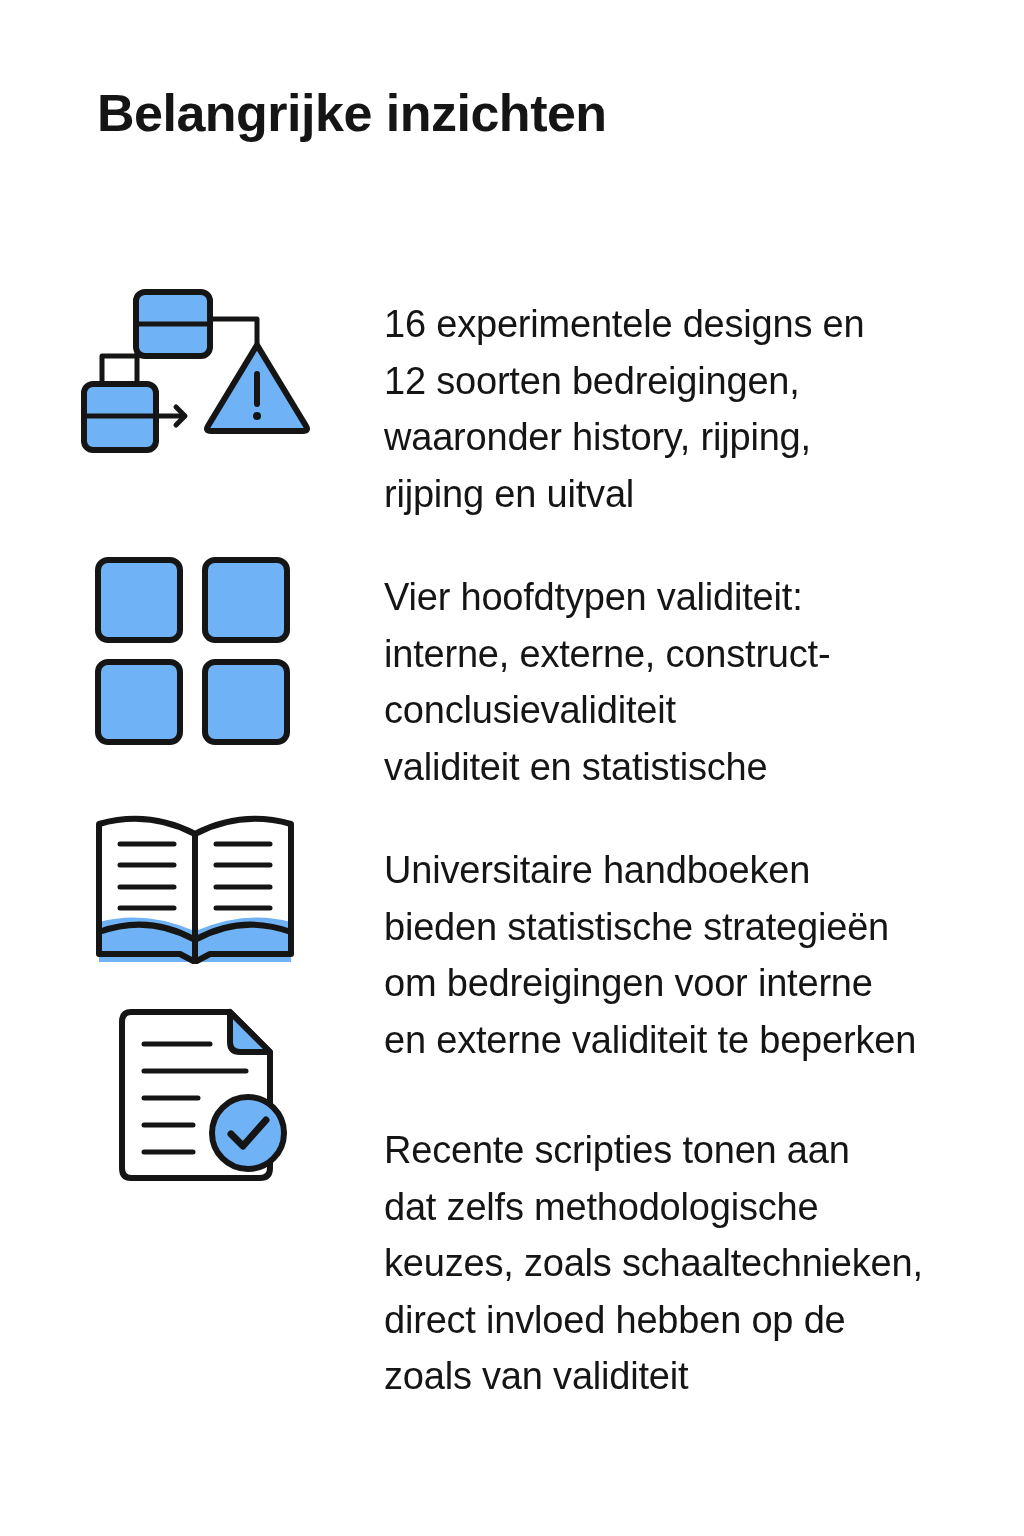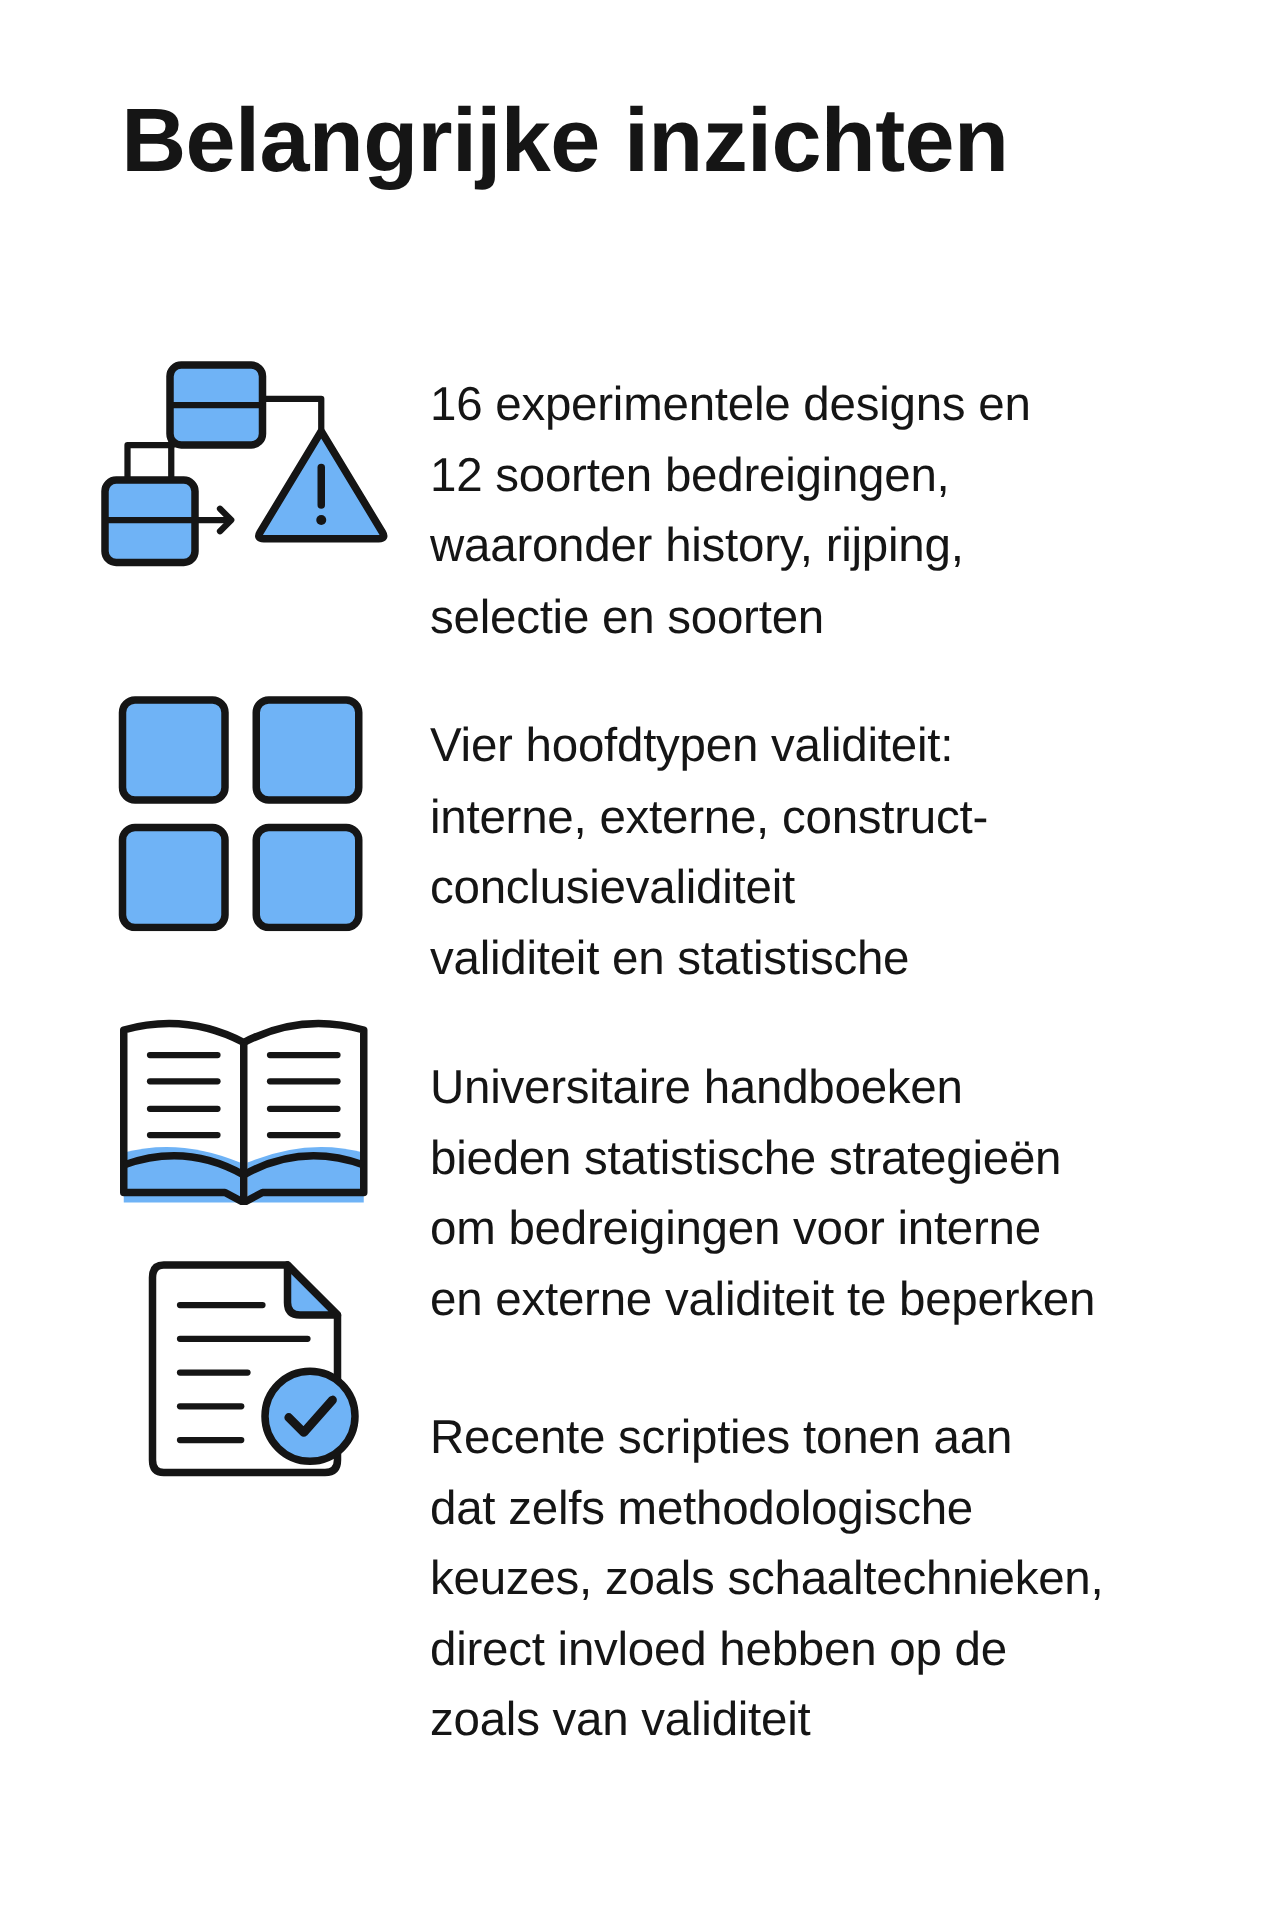--- a/index.html
+++ b/index.html
@@ -3,30 +3,30 @@
 <meta charset="utf-8">
 <style>
   html, body { margin: 0; padding: 0; }
   body {
     width: 1024px; height: 1536px; background: #ffffff; position: relative;
     font-family: "Liberation Sans", "DejaVu Sans", sans-serif; color: #151515;
     overflow: hidden;
   }
   .title {
     position: absolute; left: 97px; top: 72px; margin: 0;
-    font-size: 72px; font-weight: bold; line-height: 83px; letter-spacing: -0.5px;
+    font-size: 52px; font-weight: bold; line-height: 83px; letter-spacing: -0.5px;
     color: #151515;
   }
   .title span { display: block; }
   .icon { position: absolute; }
   .text {
     position: absolute; left: 344px; margin: 0;
     font-size: 38px; line-height: 56.5px; color: #151515; letter-spacing: -0.2px;
   }
-  .text span { display: block; white-space: nowrap; }
+  .text span { display: block; white-space: nowrap; margin-left: 40px; }
 </style>
 </head>
 <body>
 
 <h1 class="title">
   <span>Belangrijke inzichten</span>
 </h1>
 
 <svg class="icon" style="left:80px;top:288px" width="235" height="170" viewBox="0 0 235 170">
   <g fill="none" stroke="#151515" stroke-width="5" stroke-linejoin="round" stroke-linecap="round">
@@ -41,21 +41,21 @@
   <rect x="4" y="96" width="72" height="66" rx="9" fill="#6fb3f6" stroke="#151515" stroke-width="6"></rect>
   <line x1="4" y1="128" x2="76" y2="128" stroke="#151515" stroke-width="5"></line>
   <path d="M177 57 L226 138 Q229 143 223 143 L131 143 Q125 143 128 138 Z" fill="#6fb3f6" stroke="#151515" stroke-width="6" stroke-linejoin="round"></path>
   <line x1="177" y1="86" x2="177" y2="116" stroke="#151515" stroke-width="6" stroke-linecap="round"></line>
   <circle cx="177" cy="128" r="4" fill="#151515"></circle>
 </svg>
 <p class="text" style="top:296px">
   <span>16 experimentele designs en</span>
   <span>12 soorten bedreigingen,</span>
   <span>waaronder history, rijping,</span>
-  <span>selectie en soorten</span>
+  <span>rijping en uitval</span>
 </p>
 
 <svg class="icon" style="left:94px;top:555px" width="198" height="190" viewBox="0 0 198 190">
   <g fill="#6fb3f6" stroke="#151515" stroke-width="6">
     <rect x="4" y="5" width="82" height="80" rx="10"></rect>
     <rect x="111" y="5" width="82" height="80" rx="10"></rect>
     <rect x="4" y="107" width="82" height="80" rx="10"></rect>
     <rect x="111" y="107" width="82" height="80" rx="10"></rect>
   </g>
 </svg>

